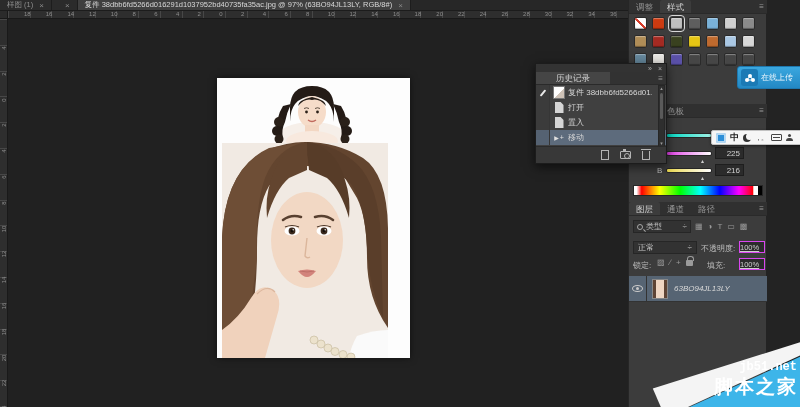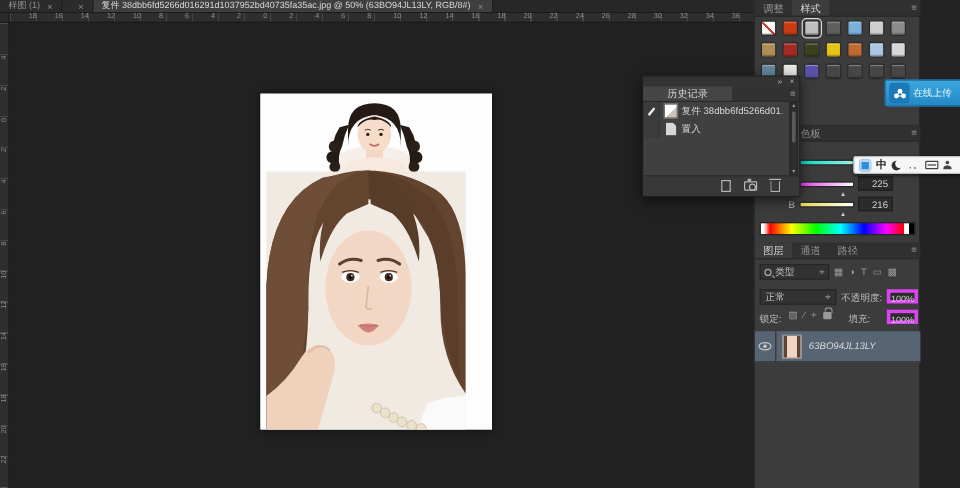--- a/index.html
+++ b/index.html
@@ -84,22 +84,22 @@
                 border:1px solid #262626; display:flex; align-items:center; gap:3px; padding:0 3px;
                 font-size:8px; color:#bdbdbd; }
   .mag { width:6px; height:6px; border:1px solid #a7a7a7; border-radius:50%; position:relative; }
   .mag::after { content:""; position:absolute; left:5px; top:5px; width:3px; height:1px; background:#a7a7a7;
                 transform:rotate(45deg); }
   .filter-icons { position:absolute; left:66px; width:70px; display:flex; gap:5px; font-size:8px; color:#9a9a9a; }
   .combo { position:absolute; left:4px; width:64px; height:13px; background:#323232; border:1px solid #262626;
            font-size:8px; color:#c9c9c9; display:flex; align-items:center; justify-content:space-between;
            padding:0 4px; }
   .small-label { position:absolute; font-size:8px; color:#bdbdbd; white-space:nowrap; }
-  .pct-box { position:absolute; width:26px; height:12px; background:#2b2b2b; border:3px solid #d946ef;
-             font-size:7.5px; color:#cfcfcf; text-align:center; padding-top:1px; }
+  .pct-box { position:absolute; width:26px; height:12px; background:#2b2b2b; border:1px solid #d946ef;
+             font-size:7.5px; color:#cfcfcf; text-align:left; padding-top:1px;text-decoration:underline; }
   .lock-icons { position:absolute; display:flex; gap:5px; align-items:center; color:#9a9a9a; font-size:8px; }
   .lock-glyph { width:7px; height:6px; background:#9a9a9a; position:relative; border-radius:1px; }
   .lock-glyph::before { content:""; position:absolute; left:1px; top:-4px; width:5px; height:4px;
                         border:1px solid #9a9a9a; border-bottom:none; border-radius:3px 3px 0 0; }
   .layer-row { position:absolute; left:0; width:138px; height:26px; display:flex; align-items:center;
                border-bottom:1px solid #333; }
   .layer-row.sel { background:#566473; }
   .eye-cell { width:18px; height:26px; border-right:1px solid #333; display:flex; align-items:center;
               justify-content:center; }
   .eye { width:11px; height:7px; border:1px solid #c9c9c9; border-radius:50%; position:relative; }
@@ -184,21 +184,21 @@
 
   <div class="tabbar">
     <div class="doc-tab">
       <span>样图 (1)</span>
       <span class="x">×</span>
     </div>
     <div class="doc-tab">
       <span class="x">×</span>
     </div>
     <div class="doc-tab active">
-      <span>复件 38dbb6fd5266d016291d1037952bd40735fa35ac.jpg @ 50% (63BO94JL13LY, RGB/8#)</span>
+      <span>复件 38dbb6fd5266d016291d1037952bd40735fa35ac.jpg @ 97% (63BO94JL13LY, RGB/8#)</span>
       <span class="x">×</span>
     </div>
   </div>
 
   <div class="ruler-corner"></div>
   <div class="hruler">
       <span class="hnum" style="left: 16px;">18</span>
       <span class="hnum" style="left: 37.7px;">16</span>
       <span class="hnum" style="left: 59.4px;">14</span>
       <span class="hnum" style="left: 81.1px;">12</span>
@@ -445,34 +445,55 @@
         <span class="h-ic">
             <span class="snap-glyph"></span>
           </span>
         <span class="h-label">复件 38dbb6fd5266d01...</span>
       </div>
       <div class="h-row">
         <span class="h-src"></span>
         <span class="h-ic">
             <span class="doc-glyph"></span>
           </span>
+        <span class="h-label">打开</span>
+      </div>
+      <div class="h-row">
+        <span class="h-src"></span>
+        <span class="h-ic">
+            <span class="doc-glyph"></span>
+          </span>
         <span class="h-label">置入</span>
+      </div>
+      <div class="h-row sel">
+        <span class="h-src"></span>
+        <span class="h-ic">
+            <span class="mv-a">▶</span>
+            <span class="mv-b">+</span>
+          </span>
+        <span class="h-label">移动</span>
       </div>
     </div>
     <div class="h-scroll">▴<div class="h-thumbbar"></div><div style="position:absolute;bottom:0;left:0;right:0;">▾</div></div>
     <div class="h-footer">
       <span class="page-glyph"></span>
       <span class="cam-glyph"></span>
       <span class="trash-glyph"></span>
     </div>
   </div>
 
   <div class="ime">
     <span class="ime-logo"></span>
     <span class="ime-mode">中</span>
     <span class="crescent"></span>
     <span class="ime-punct">，。</span>
     <span class="kbd-glyph"></span>
     <span class="usr-glyph"></span>
   </div>
 
+  <div class="watermark">
+    <div class="wm-white"></div>
+    <div class="wm-blue"></div>
+    <div class="wm-site">jb51.net</div>
+    <div class="wm-brand">脚本之家</div>
+  </div>
 
 </div>
 
 </body></html>

